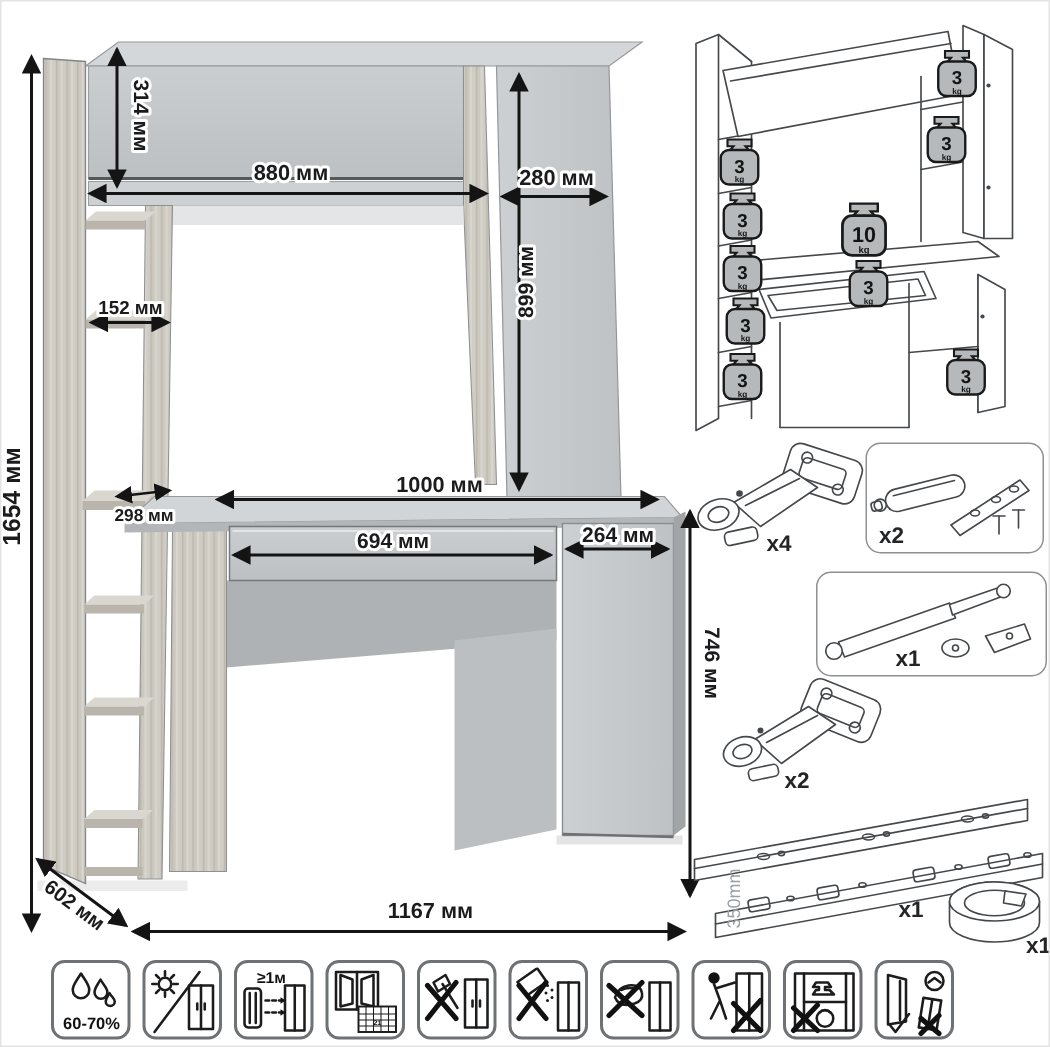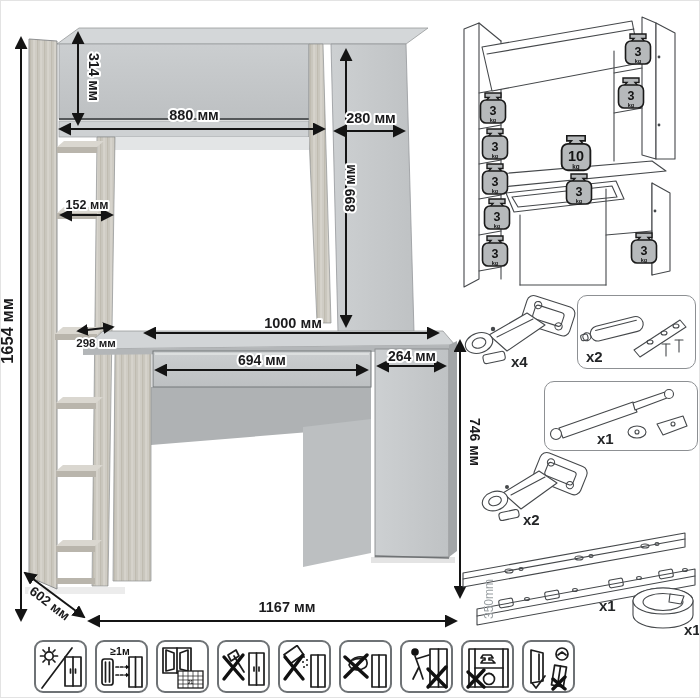--- a/index.html
+++ b/index.html
@@ -348,20 +348,28 @@
   <svg class="abs" style="left:625px;top:578px" width="75" height="60" viewBox="0 0 75 60">
     <path class="ln" d="M 7 22 a30 13 0 0 1 60 0 l0 14 a30 13 0 0 1 -60 0 z"></path>
     <ellipse cx="37" cy="22" rx="30" ry="13" class="ln"></ellipse>
     <ellipse cx="37" cy="23" rx="20" ry="8.5" class="lnn"></ellipse>
     <polygon class="ln" points="44,15 58,17 55,25 43,23"></polygon>
     <text class="qty" x="58" y="56">x1</text>
   </svg>
 
   <div class="careRow">
 
+    <div class="careBox">
+      <svg width="46" height="46" viewBox="0 0 46 46">
+        <path class="pic" d="M16 4 C13 9 10.5 11.5 10.5 15 a5.5 5.5 0 0 0 11 0 C21.5 11.5 19 9 16 4 z"></path>
+        <path class="pic" d="M29 8 C26.8 12 25 13.8 25 16.5 a4.3 4.3 0 0 0 8.6 0 C33.6 13.8 31.2 12 29 8 z"></path>
+        <path class="pic" d="M35 17 C33.6 19.6 32.5 20.8 32.5 22.6 a3 3 0 0 0 6 0 C38.5 20.8 36.4 19.6 35 17 z"></path>
+        <text class="careTxt" x="23" y="41" font-size="11" text-anchor="middle">60-70%</text>
+      </svg>
+    </div>
 
 
     <div class="careBox">
       <svg width="46" height="46" viewBox="0 0 46 46">
         <circle class="pic" cx="11" cy="11" r="4.2"></circle>
         <g class="pic" stroke-width="1.3">
           <line x1="11" y1="2.5" x2="11" y2="5.5"></line>
             <line x1="11" y1="16.5" x2="11" y2="19.5"></line>
           <line x1="2.5" y1="11" x2="5.5" y2="11"></line>
             <line x1="16.5" y1="11" x2="19.5" y2="11"></line>

